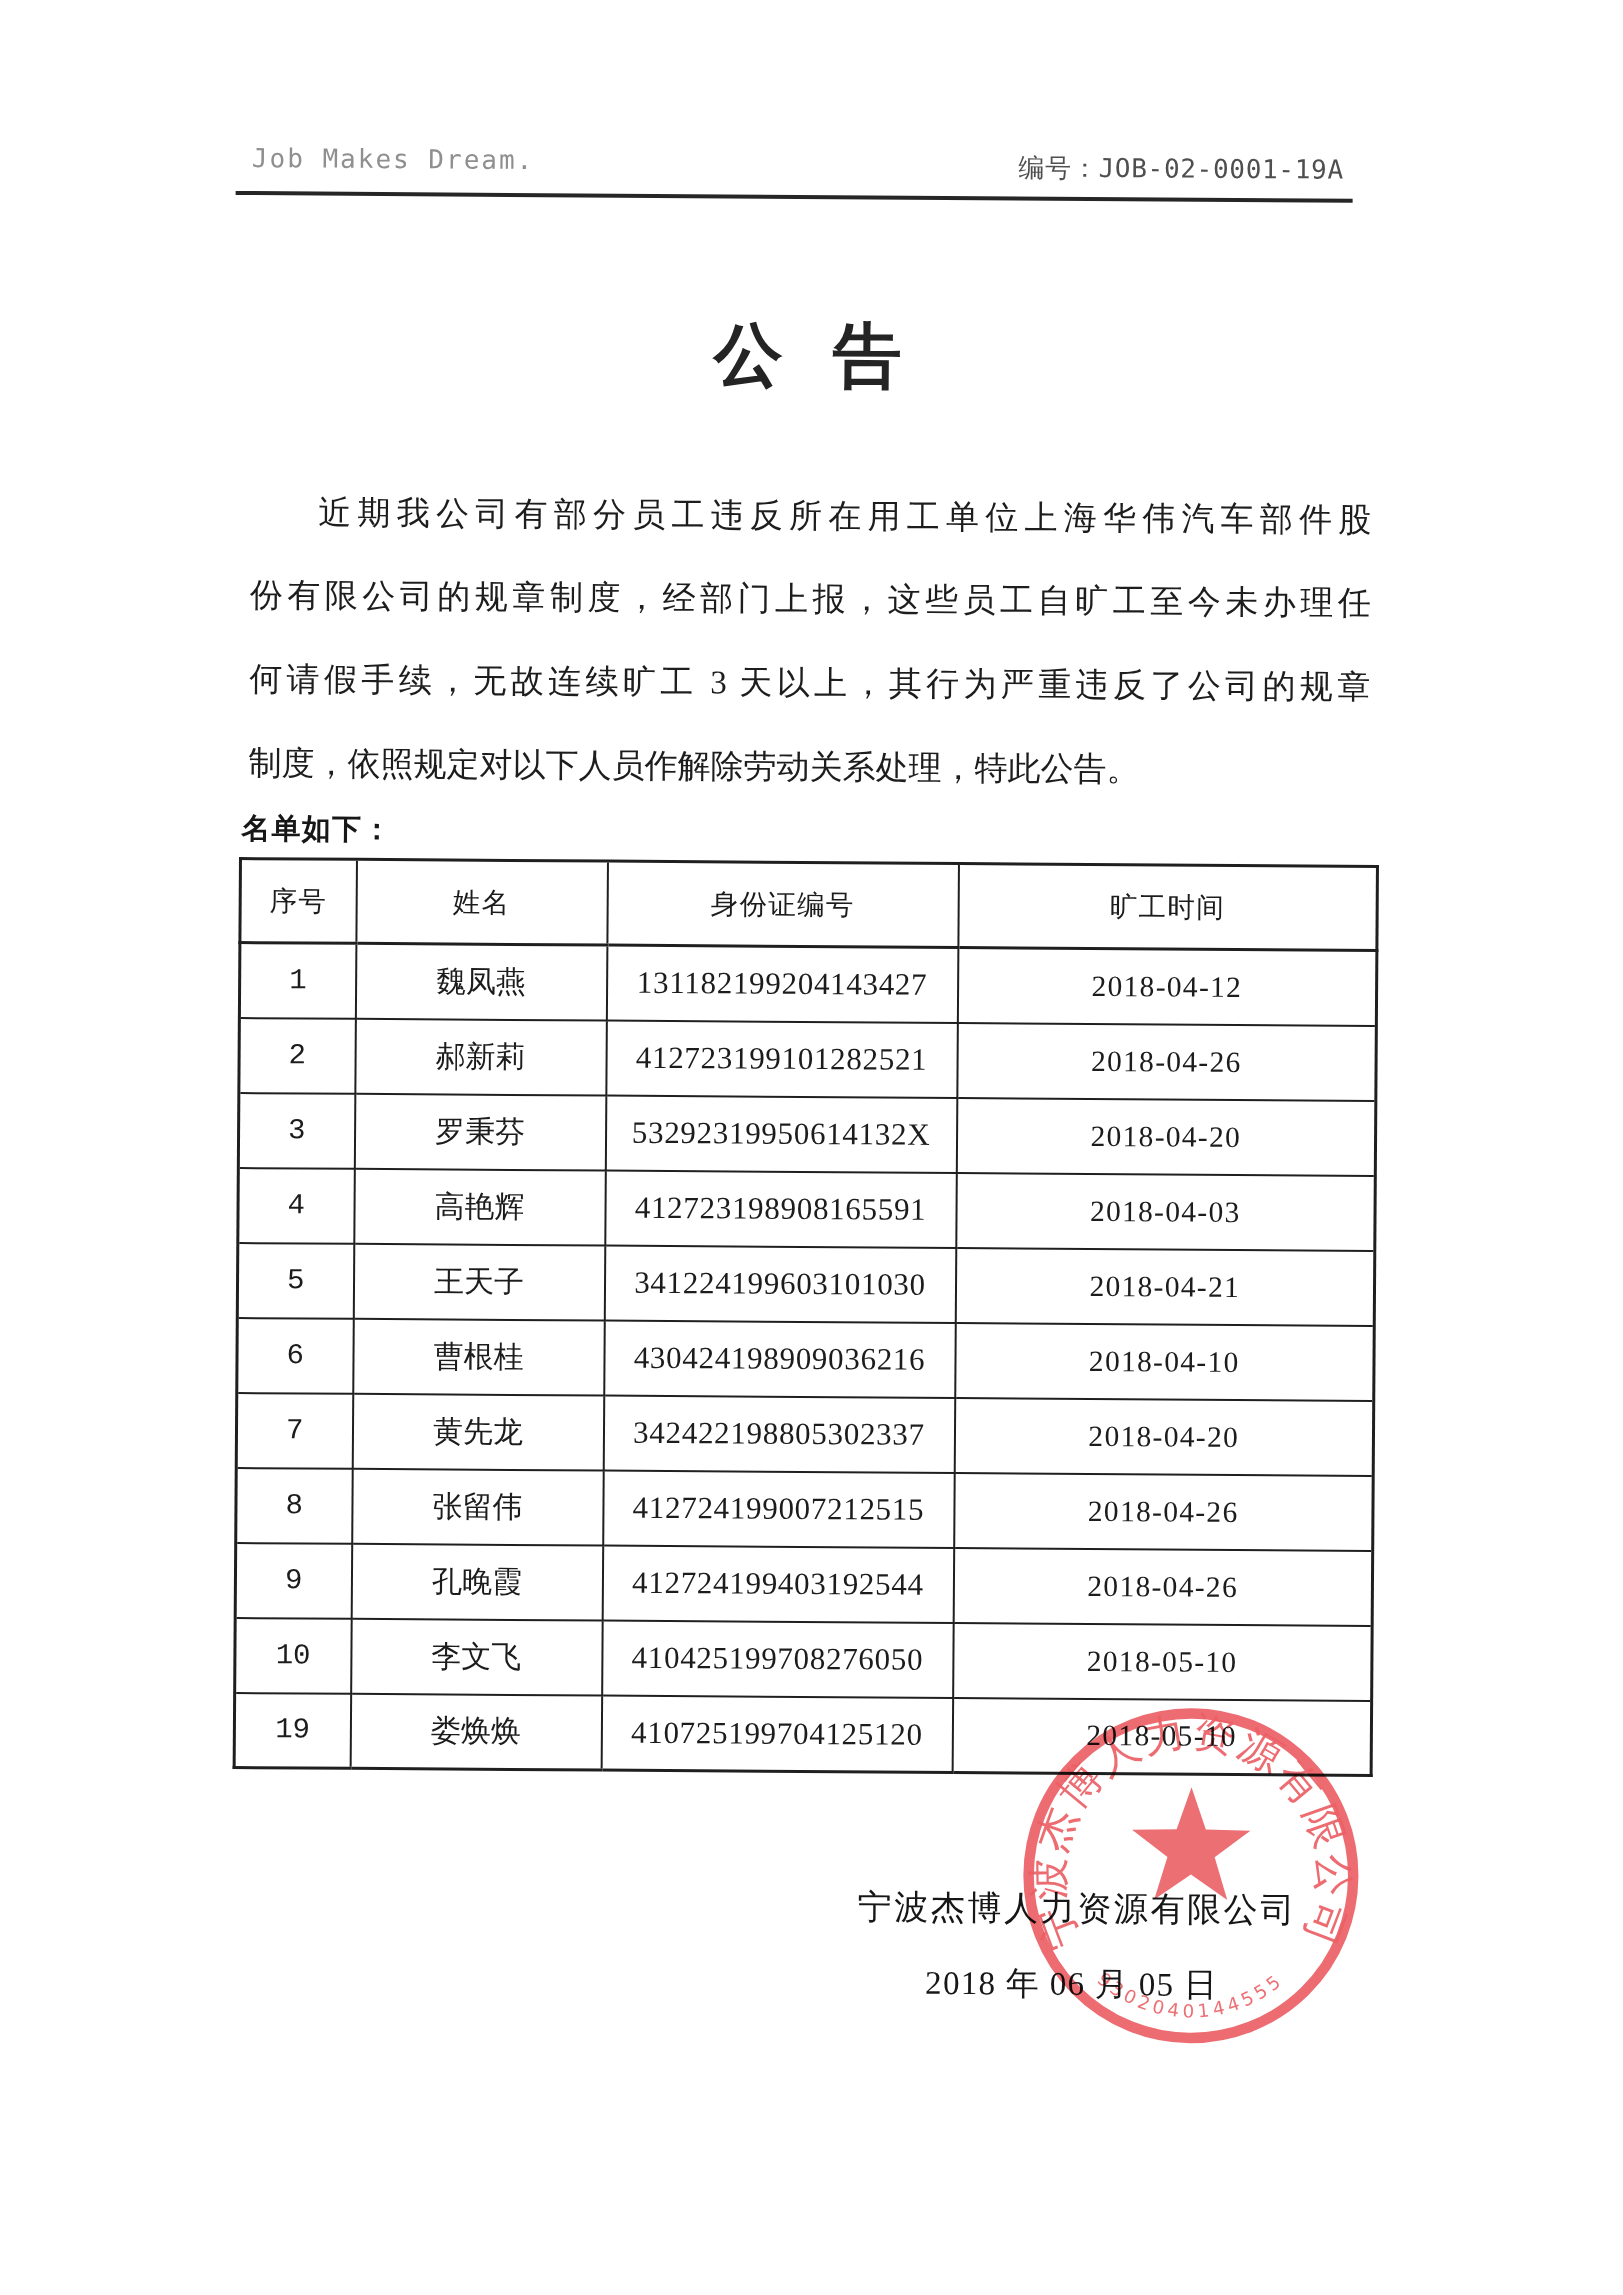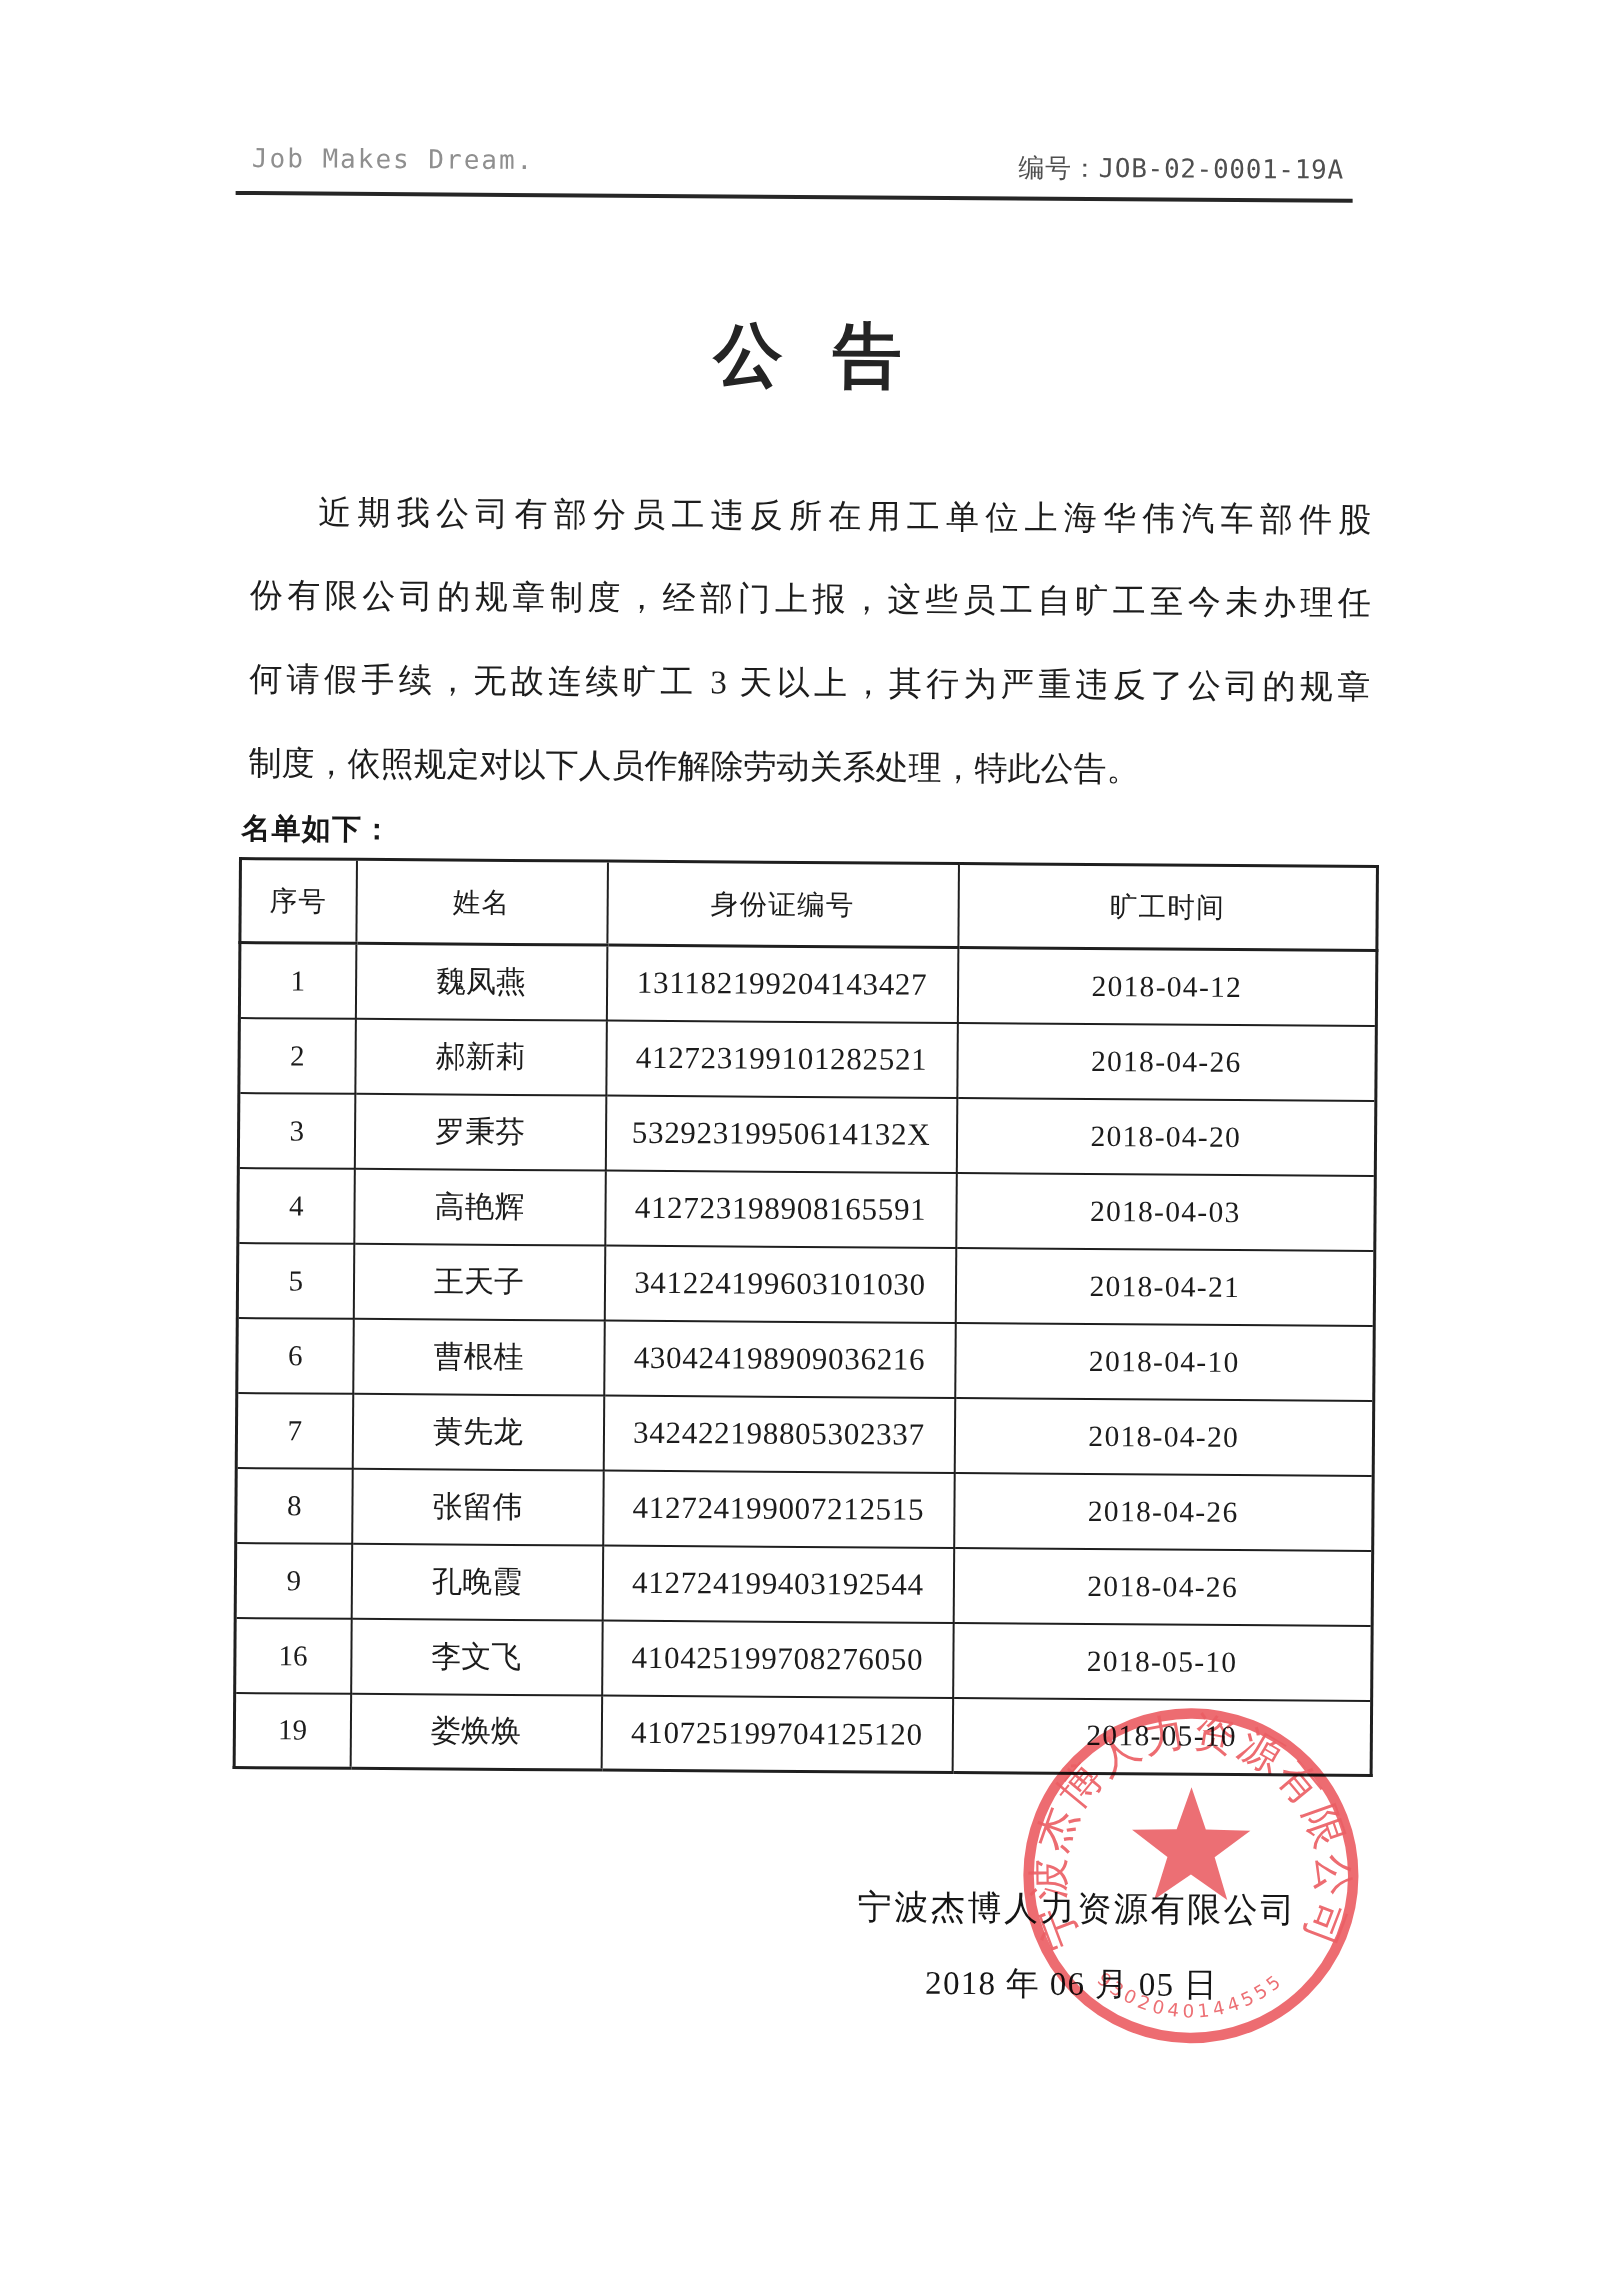--- a/index.html
+++ b/index.html
@@ -33,21 +33,21 @@
             table-layout:fixed; }
   .roster th, .roster td { border:2px solid #1f1f1f; text-align:center; vertical-align:middle;
                            color:#1c1c1c; font-weight:normal; overflow:hidden; }
   .roster tr { height:75px; }
   .roster tr.head-row { height:84px; }
   .roster th { font-size:27.5px; letter-spacing:1.3px; border-top-width:3.3px; border-bottom-width:3.3px; }
   .roster td { font-size:30px; }
   .roster td.c-id { font-size:31px; letter-spacing:0.7px; }
   .roster td.c-no { font-size:29px; }
   .roster td.c-date { font-size:29.5px; letter-spacing:1.3px; }
-  .roster th:first-child, .roster td:first-child { border-left-width:3.3px; }
+  .roster th:first-child, .roster td:first-child { border-left-width:3.3px;font-family:Liberation Mono, monospace; }
   .roster th:last-child, .roster td:last-child { border-right-width:3.3px; }
   .roster tr:last-child td { border-bottom-width:3.3px; }
 
   
   .sig-company { position:absolute; left:871px; top:1884px; font-size:34px; color:#161616; letter-spacing:2.6px; }
   .sig-date { position:absolute; left:939px; top:1960px; font-size:33px; color:#161616; letter-spacing:1.3px; }
 
   
   .seal { position:absolute; left:1026px; top:1695px; width:356px; height:356px;
           mix-blend-mode:multiply; opacity:0.88; pointer-events:none; }
@@ -134,21 +134,21 @@
           <td class="c-id">412724199007212515</td>
           <td class="c-date">2018-04-26</td>
         </tr>
         <tr>
           <td class="c-no">9</td>
           <td class="c-name">孔晚霞</td>
           <td class="c-id">412724199403192544</td>
           <td class="c-date">2018-04-26</td>
         </tr>
         <tr>
-          <td class="c-no">16</td>
+          <td class="c-no">10</td>
           <td class="c-name">李文飞</td>
           <td class="c-id">410425199708276050</td>
           <td class="c-date">2018-05-10</td>
         </tr>
         <tr>
           <td class="c-no">19</td>
           <td class="c-name">娄焕焕</td>
           <td class="c-id">410725199704125120</td>
           <td class="c-date">2018-05-10</td>
         </tr>

